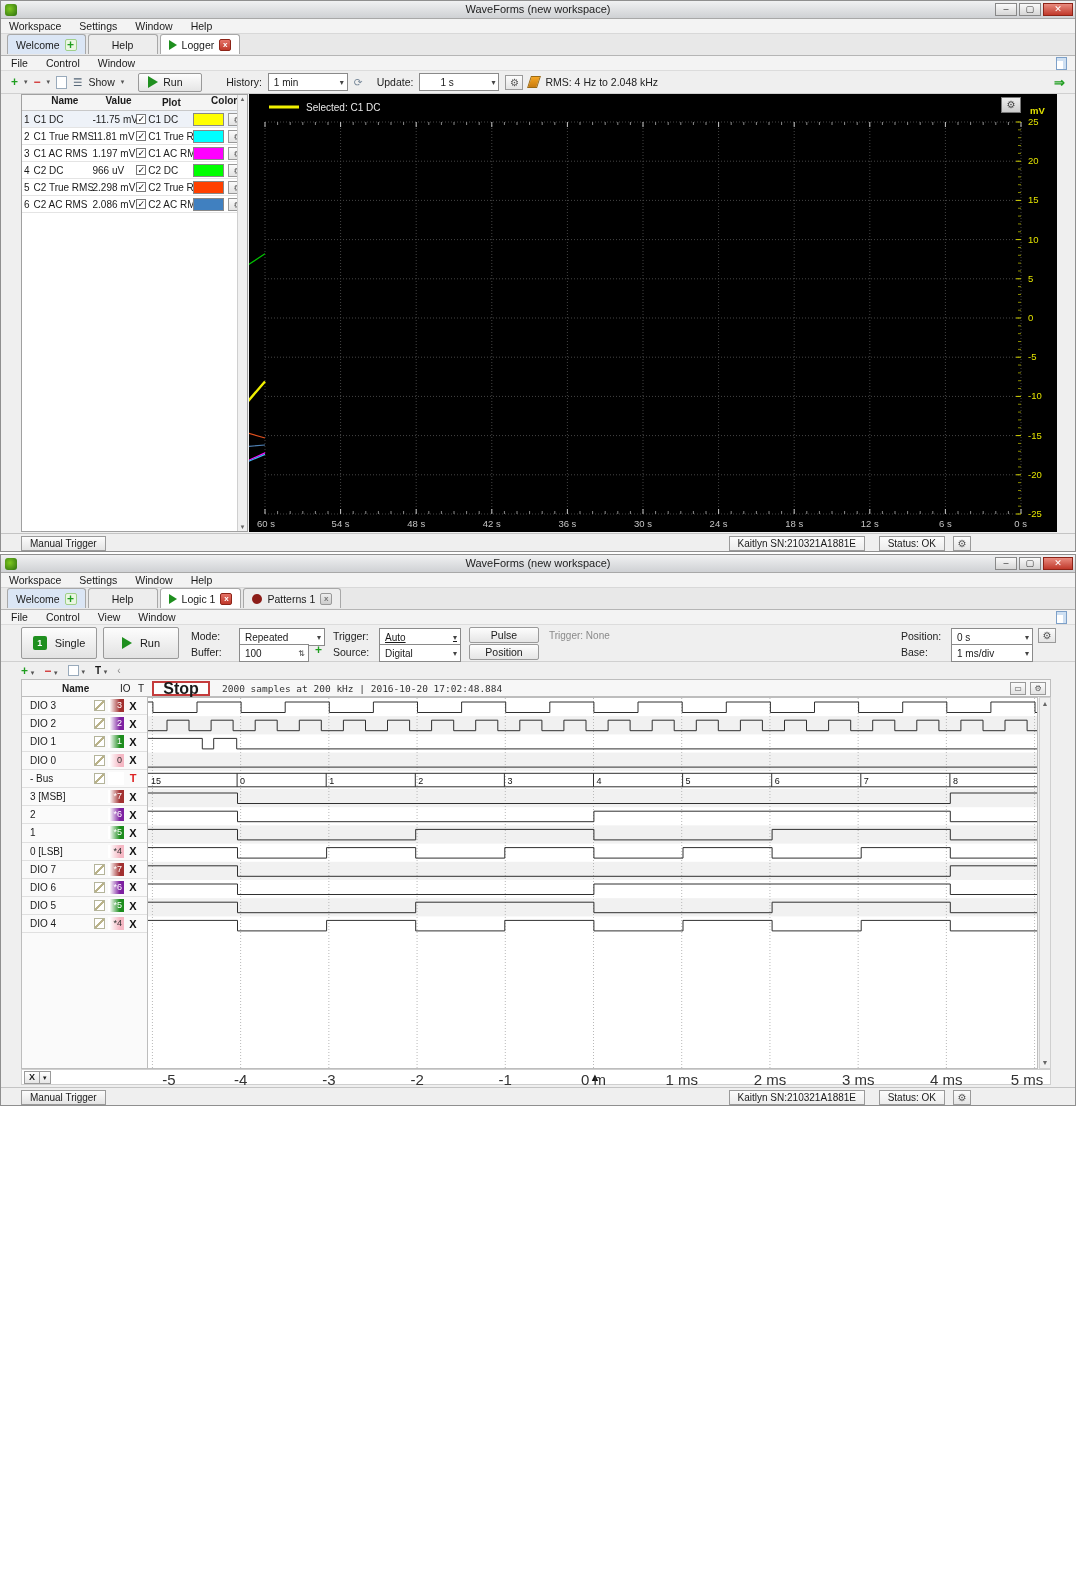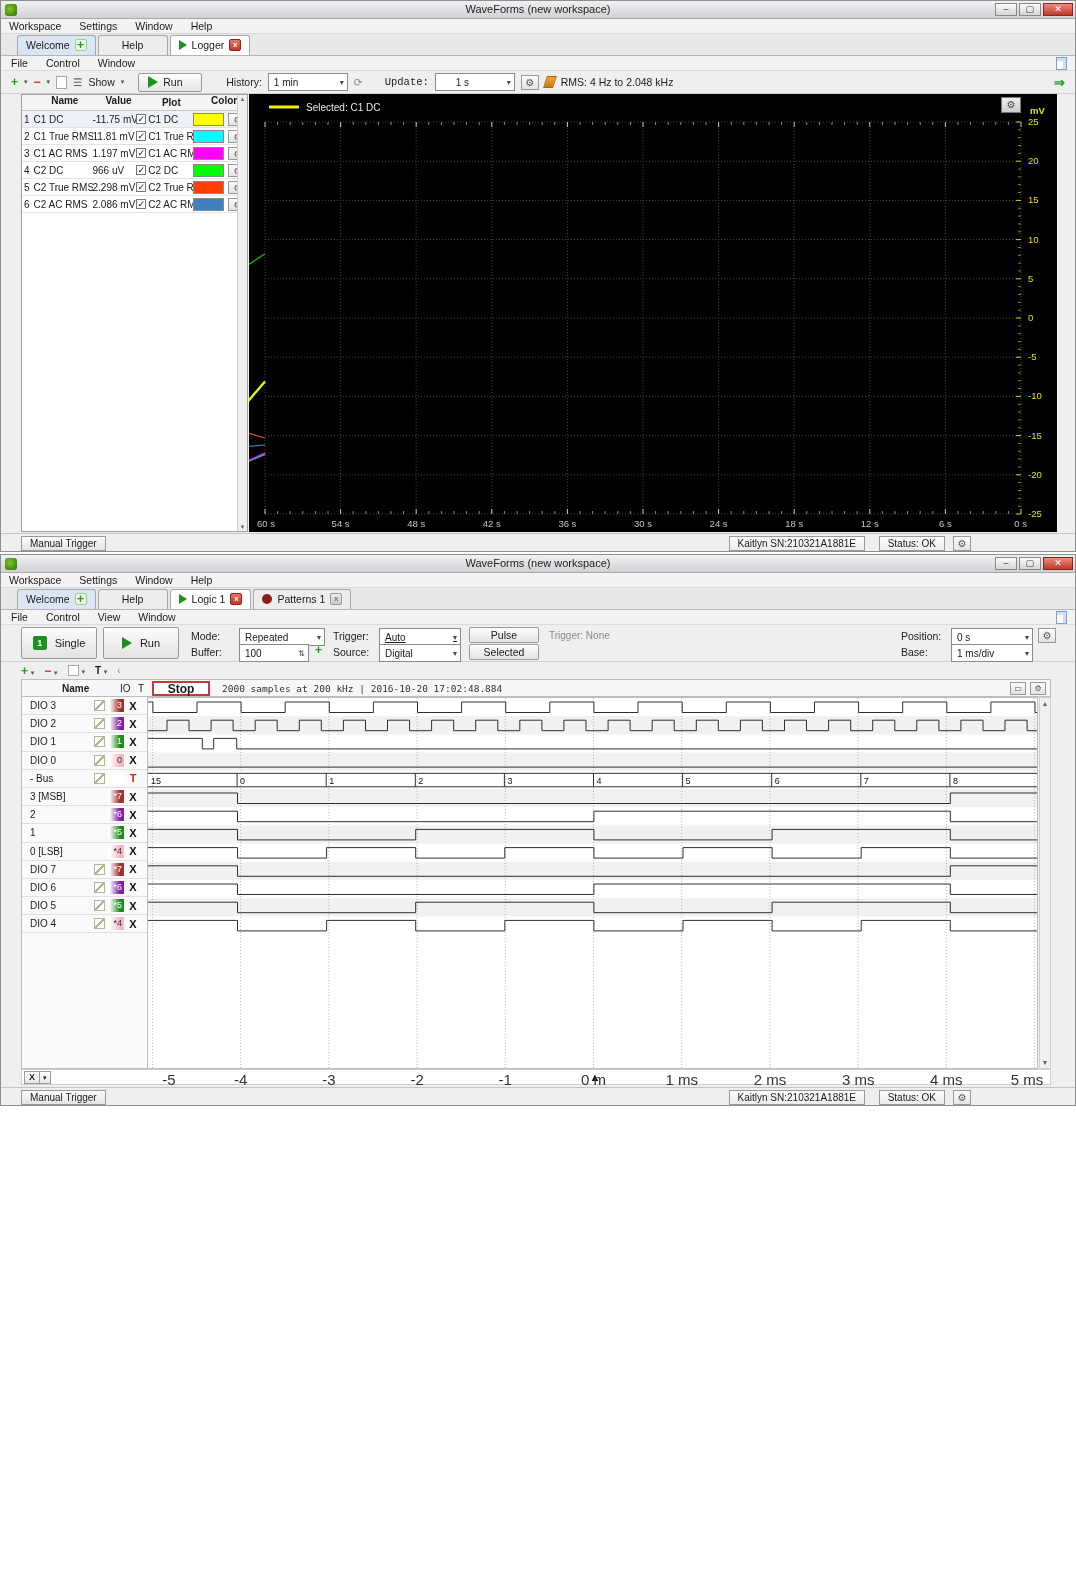--- a/index.html
+++ b/index.html
@@ -7,21 +7,21 @@
   .page { position:relative; width:1076px; height:1570px; }
   .win { position:absolute; left:0; width:1076px; height:552px; background:#efefef; border:1px solid #8f8f8f; overflow:hidden; }
   
   .titlebar { position:absolute; left:0; top:0; right:0; height:18px; background:linear-gradient(#f0f1f2,#cfd1d4); border-bottom:1px solid #a8a8a8; }
   .titlebar .appicon { position:absolute; left:4px; top:3px; width:12px; height:12px; background:radial-gradient(circle at 40% 40%, #7ec820, #2c6e10); border-radius:3px; }
   .titlebar .title { position:absolute; left:0; right:0; top:2px; text-align:center; font-size:11px; color:#222; }
   .winbtns { position:absolute; right:2px; top:2px; display:flex; gap:2px; }
   .winbtn { width:22px; height:13px; border:1px solid #888; background:linear-gradient(#fafafa,#d6d6d6); font-size:9px; line-height:11px; text-align:center; color:#333; }
   .winbtn.close { width:30px; background:linear-gradient(#e98b7f,#c0392b); color:#fff; border-color:#8d2418; }
   .menubar { position:absolute; left:0; top:18px; right:0; height:15px; background:#f3f3f3; border-bottom:1px solid #d8d8d8; display:flex; align-items:center; padding-left:8px; gap:18px; font-size:10.5px; }
-  .tabbar { position:absolute; left:0; top:33px; right:0; height:22px; background:#e8e8e8; border-bottom:1px solid #b5b5b5; display:flex; align-items:center; padding-left:16px; gap:2px; }
+  .tabbar { position:absolute; left:0; top:33px; right:0; height:22px; background:#e8e8e8; border-bottom:1px solid #b5b5b5; display:flex; align-items:flex-start; padding-left:6px; gap:2px; }
   .tab { height:20px; min-width:70px; display:flex; align-items:center; justify-content:center; gap:5px; padding:0 8px; border:1px solid #a8a8a8; border-bottom:none; background:#ededed; font-size:10.5px; border-radius:3px 3px 0 0; }
   .tab.welcome { background:#dbe6f5; }
   .tab.active { background:#ffffff; }
   .tab .plus { color:#1f9e1f; font-weight:bold; font-size:12px; background:#eaf6e2; border:1px solid #9fcf8a; width:12px; height:12px; line-height:10px; text-align:center; border-radius:2px;}
   .tab .play { width:0; height:0; border-left:8px solid #1f8f1f; border-top:5px solid transparent; border-bottom:5px solid transparent; }
   .tab .dot { width:10px; height:10px; border-radius:50%; background:#8c1d18; }
   .tab .close { width:12px; height:12px; background:linear-gradient(#e57368,#c0392b); border:1px solid #8d2418; border-radius:2px; color:#fff; font-size:8px; line-height:10px; text-align:center; font-weight:bold; }
   .tab .close.gray { background:linear-gradient(#eee,#ccc); color:#777; border-color:#999; }
   .submenu { position:absolute; left:0; right:0; height:15px; background:#f3f3f3; border-bottom:1px solid #dcdcdc; display:flex; align-items:center; padding-left:10px; gap:18px; font-size:10.5px; }
   .docicon { position:absolute; right:8px; width:11px; height:13px; background:#fff; border:1px solid #7da0c8; box-shadow:inset -3px 3px 0 #cfe0f2; }
@@ -54,21 +54,21 @@
   .vscroll .up { position:absolute; top:1px; left:0; right:0; }
   .vscroll .dn { position:absolute; bottom:1px; left:0; right:0; }
   
   #logger-plot { position:absolute; left:248px; top:93px; width:808px; height:438px; background:#000; }
   #plot-gear { position:absolute; right:36px; top:3px; width:20px; height:16px; border:1px solid #777; background:linear-gradient(#eee,#ccc); color:#444; font-size:10px; line-height:14px; text-align:center; }
   
   .bigbtn { position:absolute; height:32px; display:flex; align-items:center; justify-content:center; gap:8px; border:1px solid #9a9a9a; background:linear-gradient(#fdfdfd,#e2e2e2); font-size:11px; border-radius:2px; }
   .single-glyph { width:14px; height:14px; background:#1f8f1f; color:#fff; font-size:9px; font-weight:bold; text-align:center; line-height:14px; border-radius:2px; }
   #logic-iconrow { position:absolute; left:20px; top:107px; right:20px; height:17px; display:flex; align-items:center; gap:10px; }
   #logic-header { position:absolute; left:20px; top:124px; width:1030px; height:18px; border:1px solid #bdbdbd; background:#f7f7f7; }
-  #stop-btn { position:absolute; left:130px; top:1px; width:58px; height:15px; border:2px solid #c43b3b; background:#fdfdfd; font-weight:bold; text-align:center; line-height:12px; font-size:12px; }
+  #stop-btn { position:absolute; left:130px; top:1px; width:58px; height:15px; border:2px solid #c43b3b; background:#fdfdfd; font-weight:bold; text-align:center; line-height:12px; font-size:16px; }
   #samples-text { position:absolute; left:200px; top:3px; font-family:"DejaVu Sans Mono",monospace; font-size:9.5px; color:#333; }
   #logic-channels { position:absolute; left:20px; top:142px; width:126px; height:372px; background:#fafafa; border-left:1px solid #bdbdbd; border-bottom:1px solid #bdbdbd; }
   .ch-row { display:flex; align-items:center; height:18.2px; border-bottom:1px solid #e0e0e0; }
   .ch-name { width:72px; padding-left:8px; overflow:hidden; white-space:nowrap; font-size:10px; }
   .pencil { width:11px; height:11px; border:1px solid #b4b49a; background:linear-gradient(135deg,#fff 44%,#b9b289 44%,#b9b289 58%,#fff 58%); margin-right:3px; flex:0 0 auto;}
   .pencil.empty { visibility:hidden; }
   .badge { width:16px; height:13px; font-size:9px; color:#fff; text-align:right; padding-right:2px; line-height:13px; margin-right:2px; flex:0 0 auto;}
   .trig { width:14px; text-align:center; font-weight:bold; font-size:11px; color:#111; }
   .trig.red { color:#d22; }
   #logic-wave { position:absolute; left:146px; top:142px; width:891px; height:372px; background:#fff; border:1px solid #bdbdbd; }
@@ -135,21 +135,21 @@
       <span class="tbtn" style="margin-left:8px; width:64px;">
           <span class="play-glyph"></span>
           <span>Run</span>
         </span>
       <span class="lbl" style="margin-left:18px;">History:</span>
       <span class="combo" style="width:80px;">
           <span>1 min</span>
           <span class="arr">▾</span>
         </span>
       <span style="color:#789;">⟳</span>
-      <span class="lbl" style="margin-left:16px;font-family:Liberation Mono, monospace;">Update:</span>
+      <span class="lbl" style="margin-left:8px;">Update:</span>
       <span class="combo" style="width:80px;padding-left:20px;">
           <span>1 s</span>
           <span class="arr">▾</span>
         </span>
       <span class="sb-gear" style="position:static;">⚙</span>
       <span style="display:inline-block;width:10px;height:12px;background:linear-gradient(#f5a623,#c97c10);transform:skewX(-18deg);border:1px solid #9c6a12;"></span>
       <span class="lbl">RMS: 4 Hz to 2.048 kHz</span>
       <span style="position:absolute; right:10px; color:#1f9e1f; font-size:13px; font-weight:bold;">⇒</span>
     </div>
 
@@ -542,21 +542,21 @@
       <span class="combo" style="position:absolute;left:378px;top:3px;width:82px;text-decoration:underline;">
           <span>Auto</span>
           <span class="arr">▾</span>
         </span>
       <span class="lbl" style="position:absolute;left:332px;top:21px;">Source:</span>
       <span class="combo" style="position:absolute;left:378px;top:19px;width:82px;">
           <span>Digital</span>
           <span class="arr">▾</span>
         </span>
       <span class="tbtn" style="position:absolute;left:468px;top:2px;width:70px;justify-content:center;height:16px;">Pulse</span>
-      <span class="tbtn" style="position:absolute;left:468px;top:19px;width:70px;justify-content:center;height:16px;">Selected</span>
+      <span class="tbtn" style="position:absolute;left:468px;top:19px;width:70px;justify-content:center;height:16px;">Position</span>
       <span style="position:absolute;left:548px;top:5px;color:#8a8a8a;font-size:10px;">Trigger: None</span>
       <span class="lbl" style="position:absolute;left:900px;top:5px;">Position:</span>
       <span class="combo" style="position:absolute;left:950px;top:3px;width:82px;">
           <span>0 s</span>
           <span class="arr">▾</span>
         </span>
       <span class="lbl" style="position:absolute;left:900px;top:21px;">Base:</span>
       <span class="combo" style="position:absolute;left:950px;top:19px;width:82px;">
           <span>1 ms/div</span>
           <span class="arr">▾</span>

